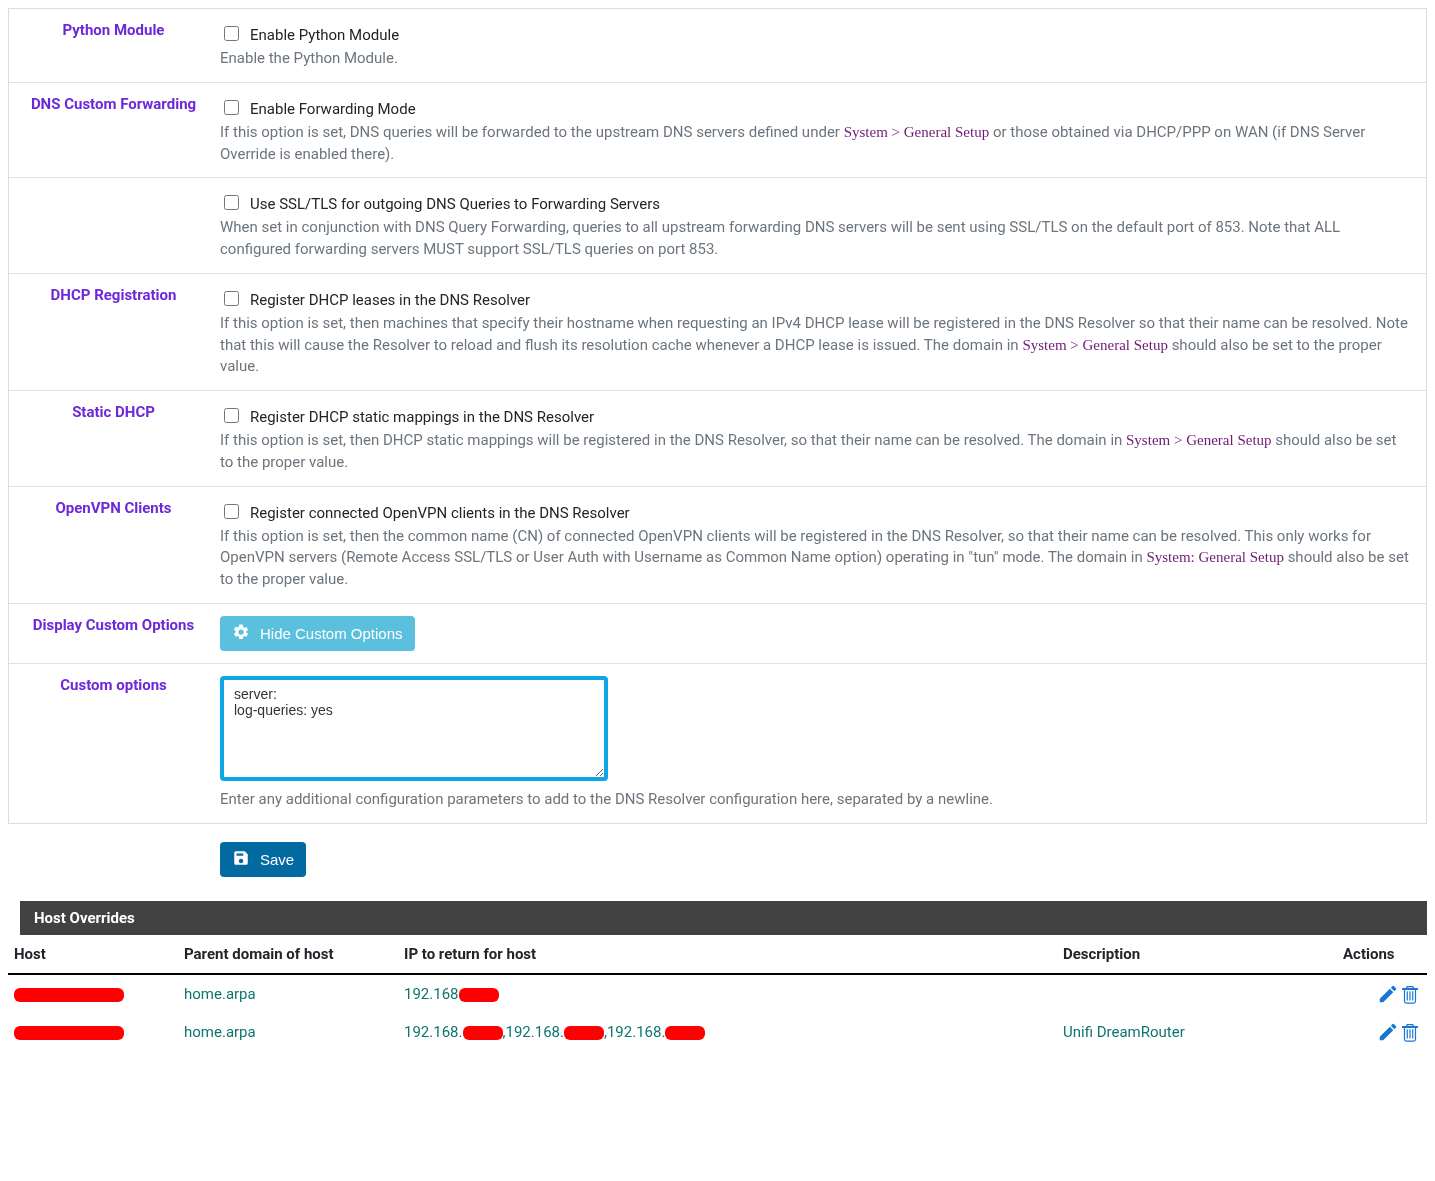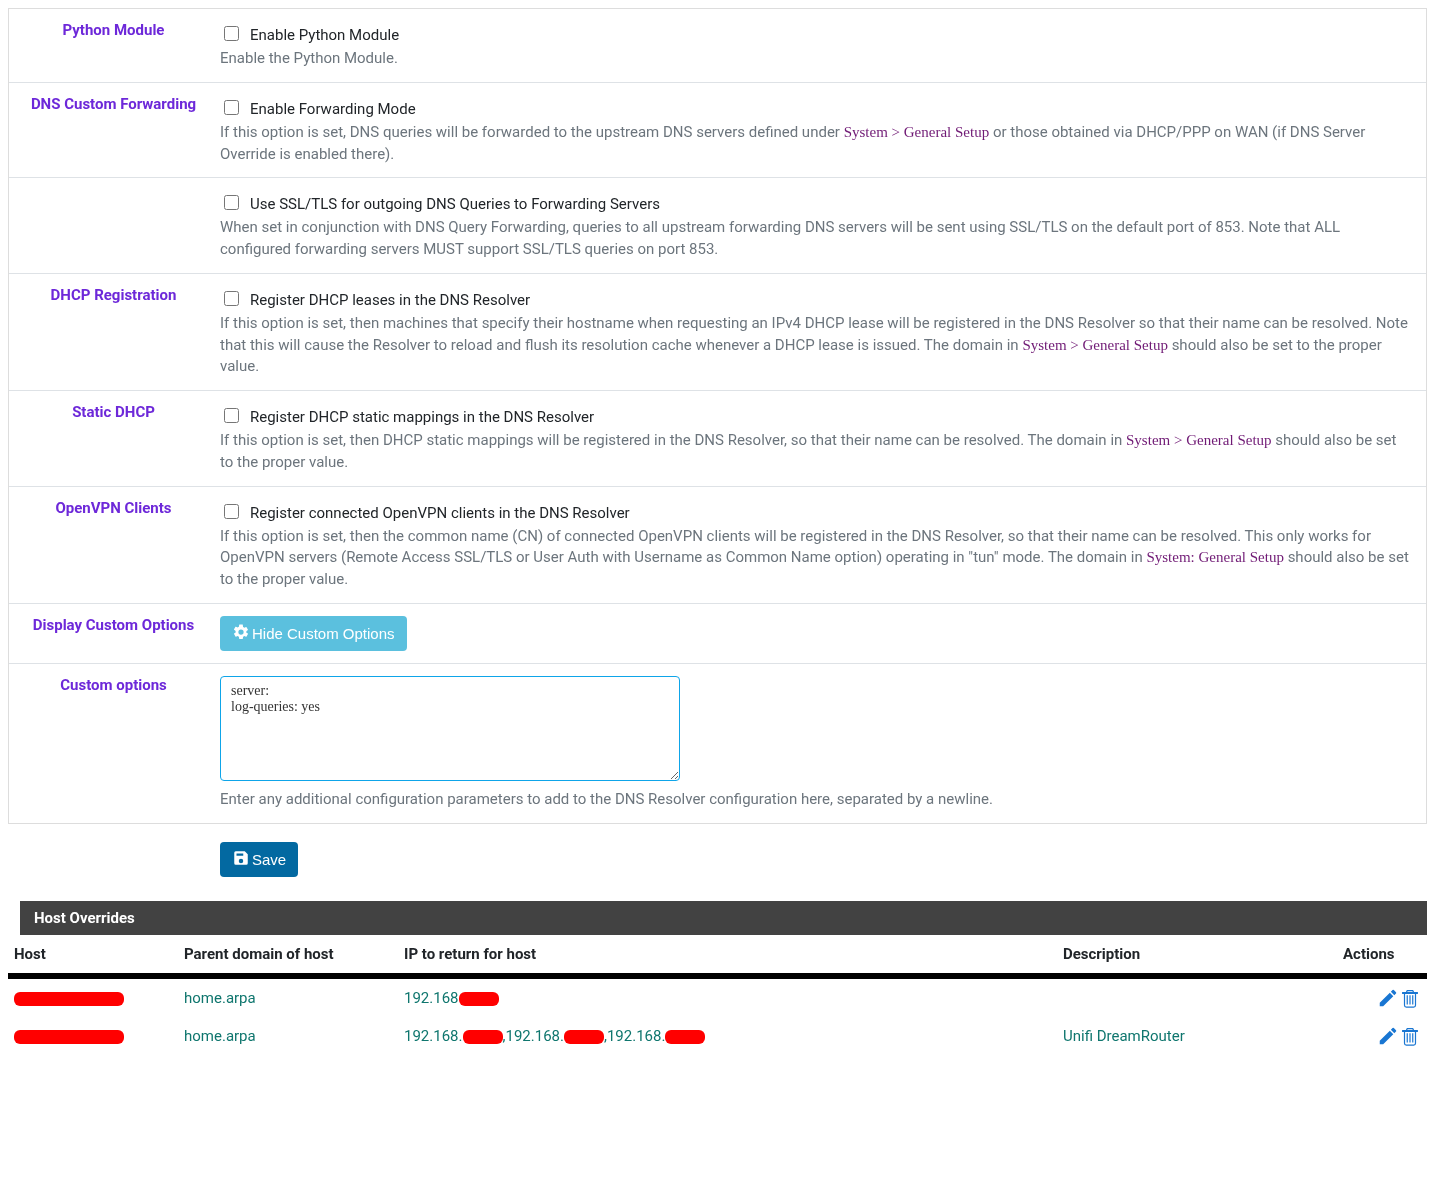--- a/index.html
+++ b/index.html
@@ -28,53 +28,53 @@
   .form-content {
     flex: 1;
     padding: 4px 6px;
     color:#212529;
   }
   .checkbox-line { display:flex; align-items:flex-end; gap:8px; margin-top:2px; margin-bottom:4px;}
   .checkbox-label { color:#212529; }
   .help-text { color:#6c757d; margin-top:4px; line-height:1.45; }
   a.link { color:#701a75; text-decoration:none;font-family:Liberation Serif, serif; }
   .btn {
-    display:inline-flex; align-items:center; gap:2px;
+    display:inline-flex; align-items:center; gap:10px;
     border:none; border-radius:4px; padding:7px 12px;
     font-size:15px; cursor:pointer; color:#fff;
   }
   .btn-info { background:#5bc0de; }
   .btn-primary { background:#0369a1; }
   textarea.form-control {
-    width: 460px;
+    width: 388px;
     min-height: 105px;
     resize: both;
-    border:1px solid #0ea5e9;
+    border:4px solid #0ea5e9;
     border-radius:4px;
     padding:6px 10px;
-    font-family: Liberation Serif, serif;
+    font-family: Liberation Sans, sans-serif;
     font-size:14px;
     color:#333;
   }
   .save-block { padding: 10px 0 10px 220px; }
   .section-header {
     background:#424242; color:#fff;
     font-weight:700; padding:8px 14px;
     margin: 14px 8px 0 20px;
   }
   table.overrides {
     width: calc(100% - 16px);
     margin: 0 8px;
     border-collapse: collapse;
   }
   table.overrides th {
     text-align:left;
     font-weight:700;
     padding: 10px 6px;
-    border-bottom:6px solid #000000;
+    border-bottom:2px solid #000000;
   }
   table.overrides td {
     padding: 8px 6px;
     color:#0f766e;
   }
   .redact {
     display:inline-block;
     background:#ff0000;
     border-radius:6px;
     height:14px;

